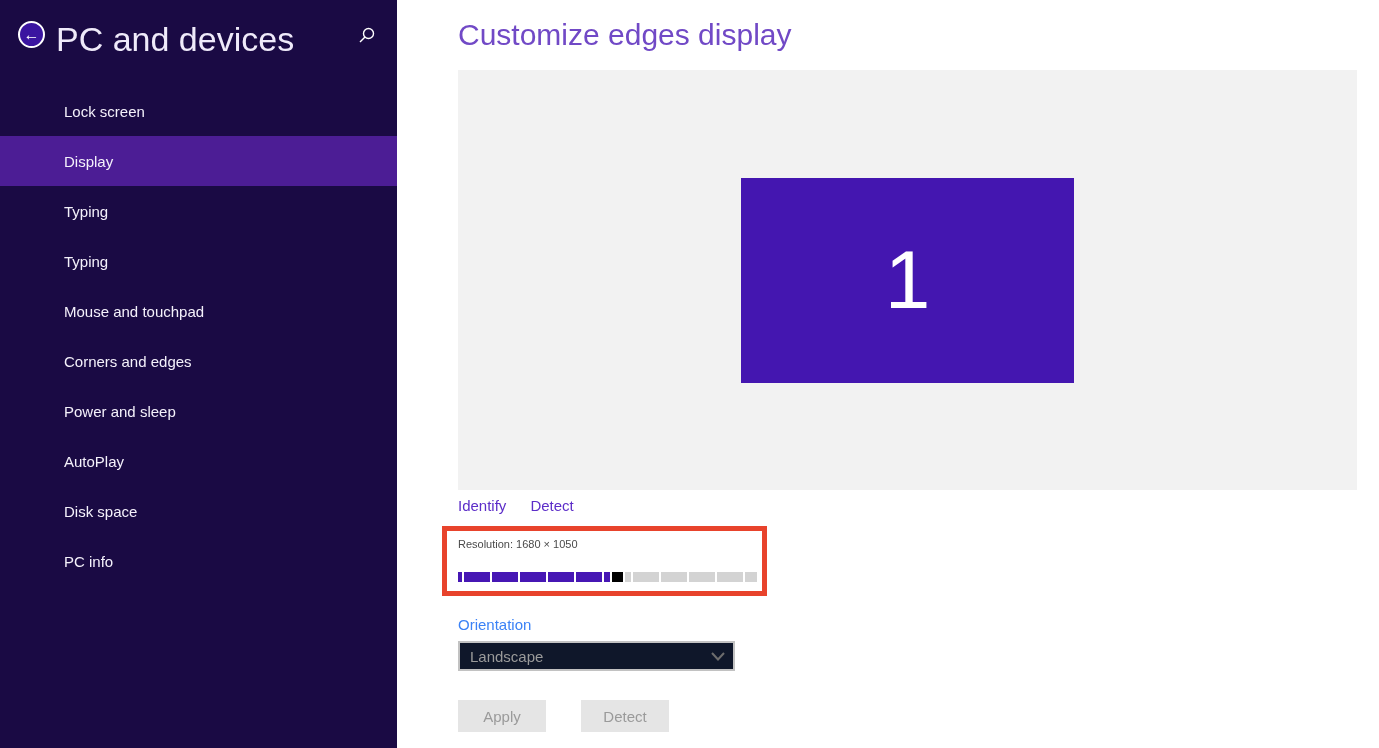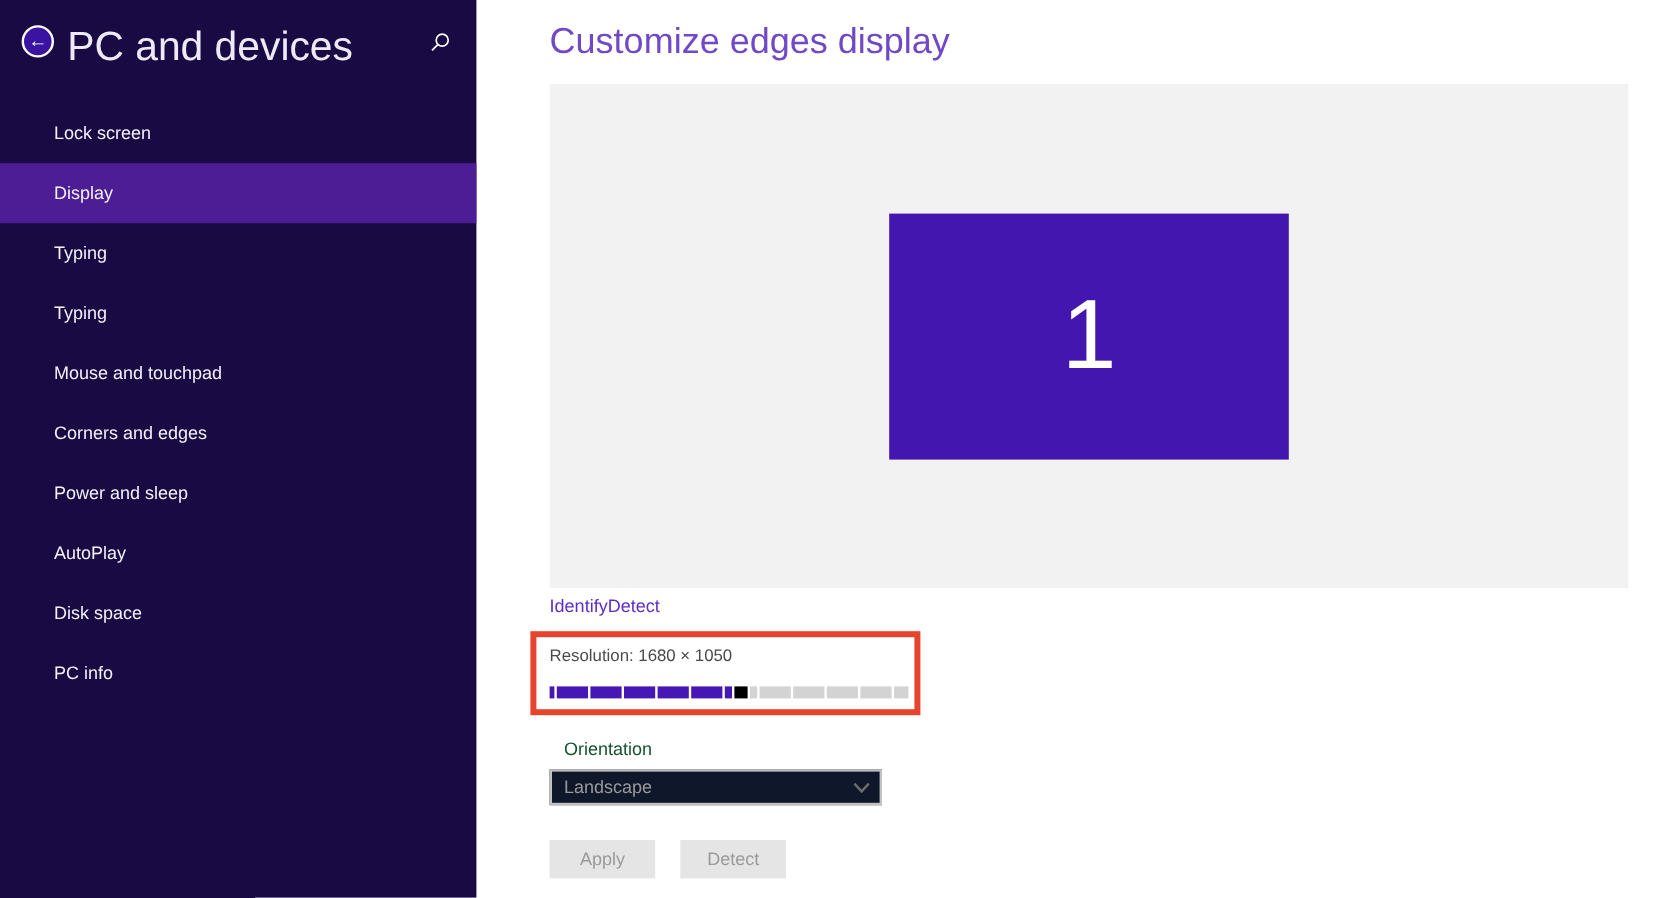--- a/index.html
+++ b/index.html
@@ -27,72 +27,72 @@
     position:absolute; left:56px; top:20px;
     font-size:34px; font-weight:300; color:#efeafa; white-space:nowrap;
   }
   .search-btn {
     position:absolute; right:22px; top:27px; width:16px; height:16px; cursor:pointer;
   }
   .search-btn svg { width:16px; height:16px; display:block; }
   .nav { position:absolute; left:0; top:86px; width:397px; }
   .nav-item {
     height:50px; display:flex; align-items:center;
-    padding-left:45px; font-size:15px; color:#f4f1fb; cursor:pointer;text-align:right;
+    padding-left:64px; font-size:15px; color:#f4f1fb; cursor:pointer;text-align:right;
   }
   .nav-item.selected { background:#4c1d95; }
   
   .main { position:absolute; left:458px; top:0; width:899px; height:748px; }
   .page-heading {
     position:absolute; left:0; top:18px;
     font-size:30px; font-weight:300; color:#7149c6; white-space:nowrap;
   }
   .preview-panel {
     position:absolute; left:0; top:70px; width:899px; height:420px;
     background:#f2f2f2;
     display:flex; align-items:center; justify-content:center;
   }
   .monitor {
     width:333px; height:205px; background:#4416b0;
     display:flex; align-items:center; justify-content:center;
     color:#ffffff; font-size:82px; font-weight:200; cursor:pointer;
   }
   .links-row {
-    position:absolute; left:0; top:497px; display:flex; 
+    position:absolute; left:0; top:497px; display:flex; gap:24px;
   }
   .link { font-size:15px; color:#5c2dc8; cursor:pointer; }
   .annotation-box {
     position:absolute; left:-16px; top:526px; width:325px; height:70px;
     border:5px solid #e8432c; pointer-events:none;
   }
   .resolution-label {
-    position:absolute; left:0; top:538px; font-size:14px; color:#4a4a4a; white-space:nowrap;
+    position:absolute; left:0; top:538px; font-size:11px; color:#4a4a4a; white-space:nowrap;
   }
   .slider {
     position:absolute; left:0; top:572px; height:10px;
     display:flex; gap:2px; align-items:stretch; cursor:pointer;
   }
   .seg { height:10px; }
   .seg.fill  { background:#4617b4; }
   .seg.thumb { background:#000000; }
   .seg.track { background:#d3d3d3; }
   .orientation-label {
-    position:absolute; left:12px; top:616px; font-size:15px; color:#14532d;
+    position:absolute; left:0; top:616px; font-size:15px; color:#3b82f6;
   }
   .dropdown {
     position:absolute; left:0; top:641px; width:277px; height:30px;
     background:#0f172a; border:2px solid #c2c2c2;
     display:flex; align-items:center; cursor:default;
   }
   .dropdown-value {
     flex:1; padding-left:10px; font-size:15px; color:#9a9a9a; white-space:nowrap;
   }
   .dropdown-chevron { width:30px; display:flex; justify-content:center; }
   .dropdown-chevron svg { width:14px; height:9px; display:block; }
-  .buttons-row { position:absolute; left:0; top:700px; display:flex; gap:21px; }
+  .buttons-row { position:absolute; left:0; top:700px; display:flex; gap:35px; }
   .btn {
     min-width:88px; height:32px; background:#e5e5e5; border:none;
     font-family:"Liberation Sans", sans-serif;
     font-size:15px; color:#9a9a9a; padding:0 18px; cursor:pointer;
   }
 </style>
 </head>
 <body>
 
 <div class="sidebar">

